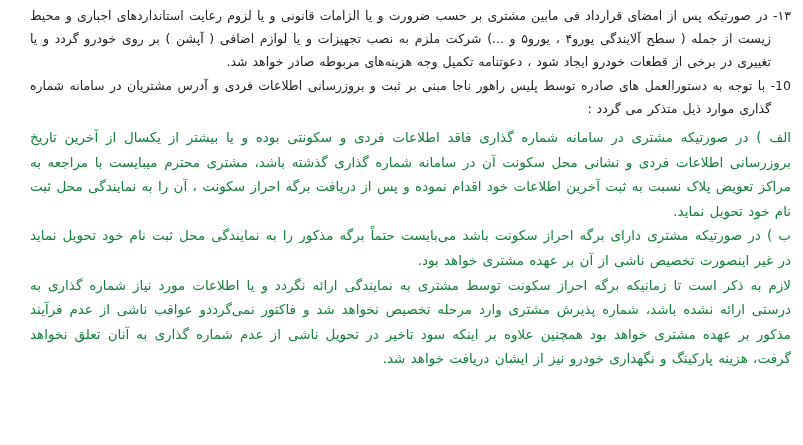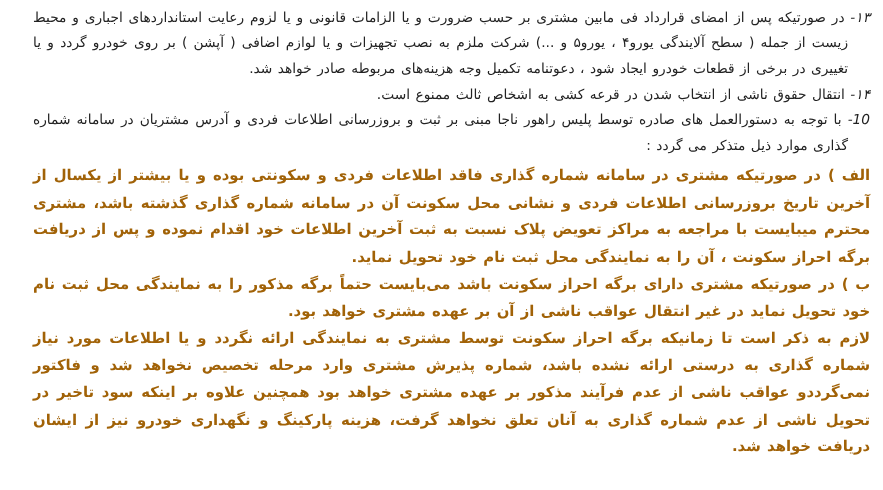--- a/index.html
+++ b/index.html
@@ -21,43 +21,42 @@
   .clause {
     font-size: 12.5px;
     line-height: 23.2px;
     color: #222222;
     text-align: justify;
     text-align-last: right;
     padding-right: 20px;   
     text-indent: -20px;    
     word-spacing: 1px;
   }
-  .clause .num { white-space: nowrap; font-style: italic; }
+  .clause .num { white-space: nowrap; }
   
   .subclauses { margin-top: 5px; }
   .sub {
     font-size: 13.5px;
-    font-weight: bold;
+    font-weight: normal;
     line-height: 24.6px;
-    color: #a16207;
+    color: #15803d;
     text-align: justify;
     text-align-last: right;
     word-spacing: 1px;
   }
 </style>
 </head>
 <body>
 
 <div class="page">
 
   <div class="clauses">
     <p class="clause"><span class="num">۱۳-</span> <span>در صورتیکه پس از امضای قرارداد فی مابین مشتری بر حسب ضرورت و یا الزامات قانونی و یا لزوم رعایت استانداردهای اجباری و محیط زیست از جمله ( سطح آلایندگی یورو۴ ، یورو۵ و ...) شرکت ملزم به نصب تجهیزات و یا لوازم اضافی ( آپشن ) بر روی خودرو گردد و یا تغییری در برخی از قطعات خودرو ایجاد شود ، دعوتنامه تکمیل وجه هزینه‌های مربوطه صادر خواهد شد.</span></p>
-    <p class="clause"><span class="num">۱۴-</span> <span>انتقال حقوق ناشی از انتخاب شدن در قرعه کشی به اشخاص ثالث ممنوع است.</span></p>
     <p class="clause"><span class="num">10-</span> <span>با توجه به دستورالعمل های صادره توسط پلیس راهور ناجا مبنی بر ثبت و بروزرسانی اطلاعات فردی و آدرس مشتریان در سامانه شماره گذاری موارد ذیل متذکر می گردد :</span></p>
   </div>
 
   <div class="subclauses">
     <p class="sub"><span>الف )</span> <span>در صورتیکه مشتری در سامانه شماره گذاری فاقد اطلاعات فردی و سکونتی بوده و یا بیشتر از یکسال از آخرین تاریخ بروزرسانی اطلاعات فردی و نشانی محل سکونت آن در سامانه شماره گذاری گذشته باشد، مشتری محترم میبایست با مراجعه به مراکز تعویض پلاک نسبت به ثبت آخرین اطلاعات خود اقدام نموده و پس از دریافت برگه احراز سکونت ، آن را به نمایندگی محل ثبت نام خود تحویل نماید.</span></p>
-    <p class="sub"><span>ب )</span> <span>در صورتیکه مشتری دارای برگه احراز سکونت باشد می‌بایست حتماً برگه مذکور را به نمایندگی محل ثبت نام خود تحویل نماید در غیر انتقال عواقب ناشی از آن بر عهده مشتری خواهد بود.</span></p>
+    <p class="sub"><span>ب )</span> <span>در صورتیکه مشتری دارای برگه احراز سکونت باشد می‌بایست حتماً برگه مذکور را به نمایندگی محل ثبت نام خود تحویل نماید در غیر اینصورت تخصیص ناشی از آن بر عهده مشتری خواهد بود.</span></p>
     <p class="sub"><span>لازم به ذکر است تا زمانیکه برگه احراز سکونت توسط مشتری به نمایندگی ارائه نگردد و یا اطلاعات مورد نیاز شماره گذاری به درستی ارائه نشده باشد، شماره پذیرش مشتری وارد مرحله تخصیص نخواهد شد و فاکتور نمی‌گرددو عواقب ناشی از عدم فرآیند مذکور بر عهده مشتری خواهد بود همچنین علاوه بر اینکه سود تاخیر در تحویل ناشی از عدم شماره گذاری به آنان تعلق نخواهد گرفت، هزینه پارکینگ و نگهداری خودرو نیز از ایشان دریافت خواهد شد.</span></p>
   </div>
 
 </div>
 
 </body></html>

